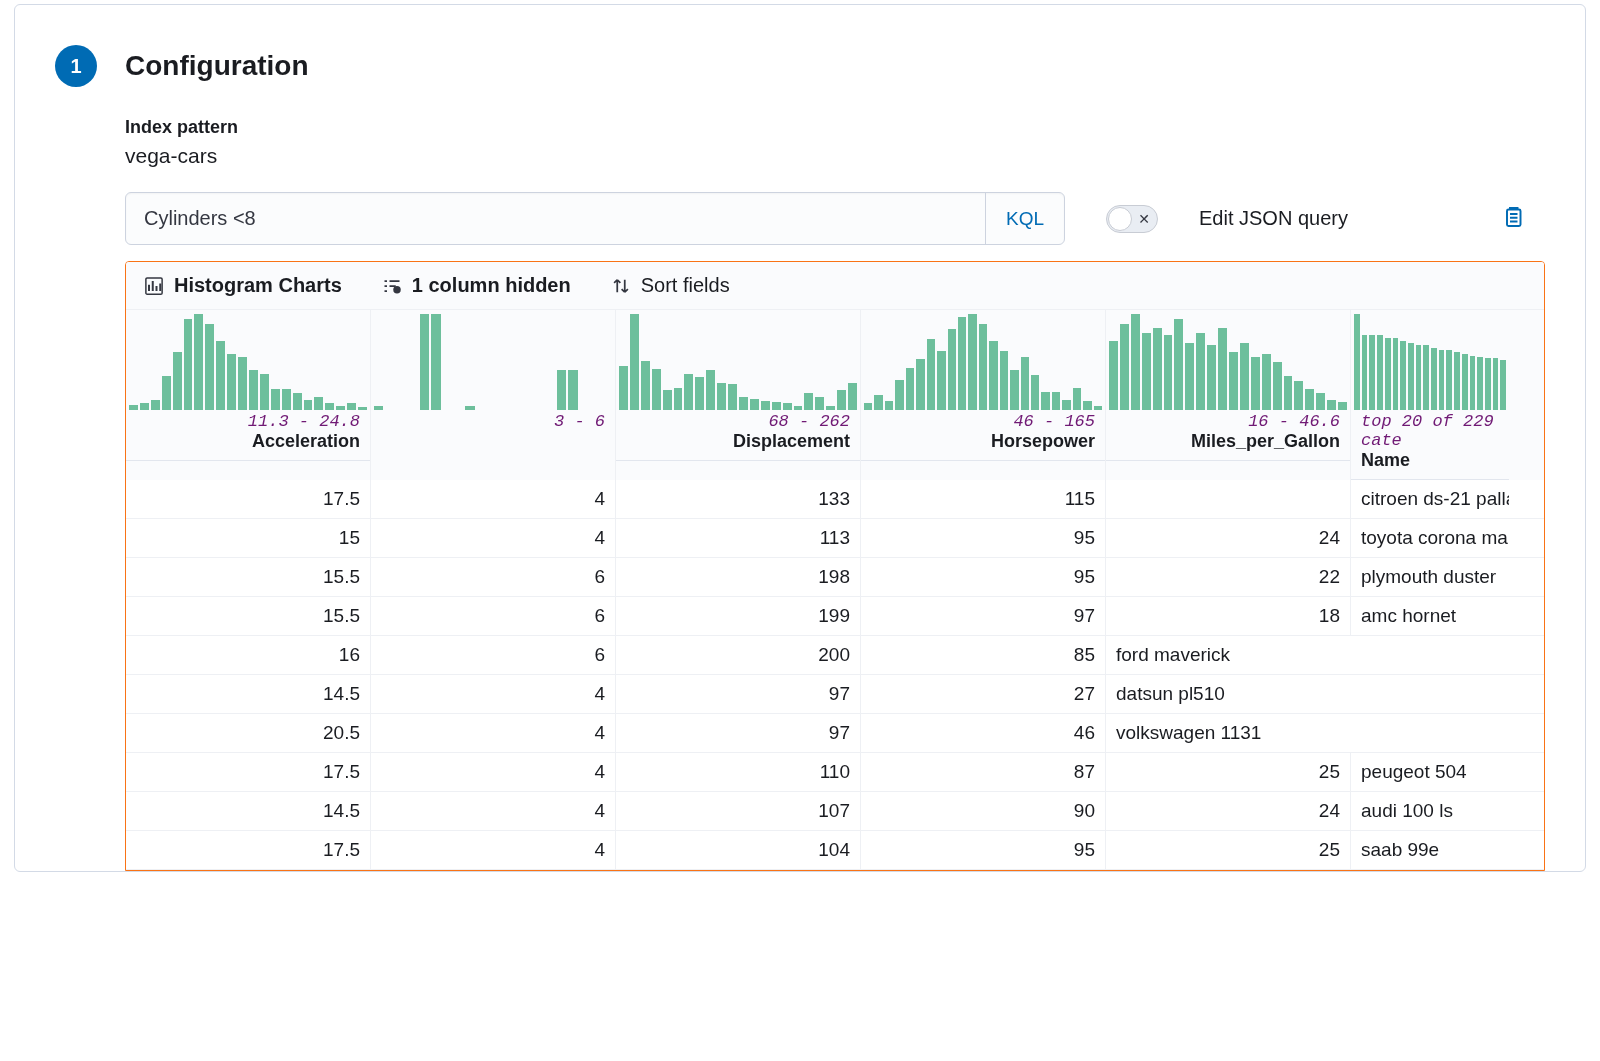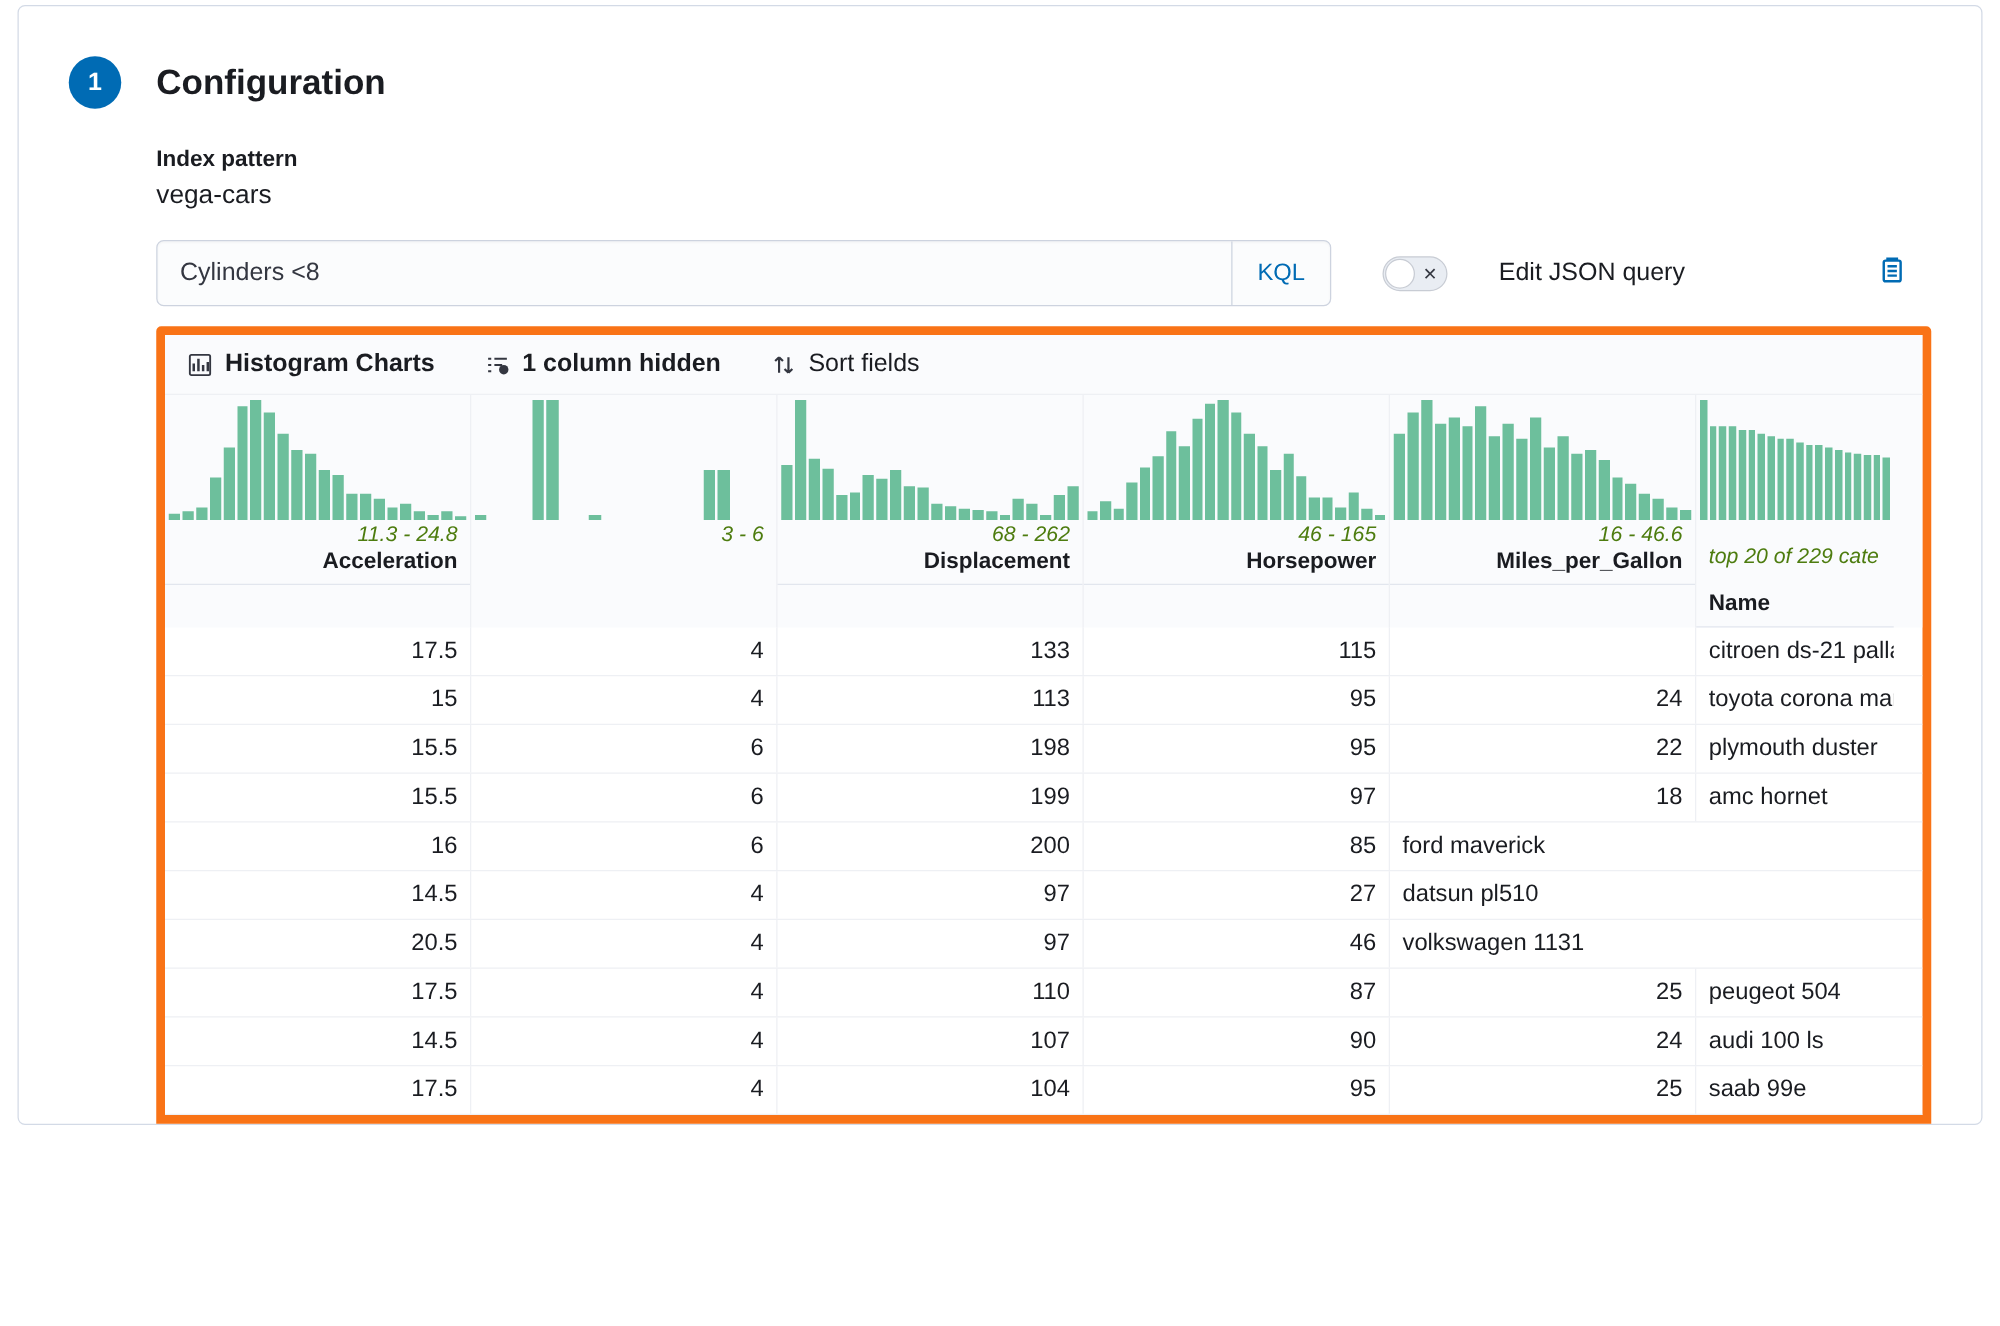--- a/index.html
+++ b/index.html
@@ -138,21 +138,21 @@
   }
   .clipboard-btn {
     margin-left: auto;
     margin-right: 20px;
     color: #006bb4;
     cursor: pointer;
   }
   .clipboard-btn svg { width: 24px; height: 24px; }
 
   .table-wrap {
-    border: 7px solid #f97316;
+    border: 1px solid #f97316;
     border-radius: 4px 4px 0 0;
     overflow: hidden;
   }
   .table-toolbar {
     display: flex;
     align-items: center;
     gap: 40px;
     padding: 12px 18px;
     background: #fafbfd;
     border-bottom: 1px solid #eef0f4;
@@ -186,30 +186,31 @@
   }
   .hist .bar {
     flex: 1;
     background: #6dbf9c;
   }
   .col-range {
     text-align: right;
     padding: 2px 10px 0 10px;
     font-size: 17px;
     font-style: italic;
-    color: #4d7c0f;
+    color: #701a75;
+    font-family: Liberation Mono, monospace;
   }
   .col-name {
     text-align: right;
     padding: 0 10px 8px 10px;
     font-size: 18px;
     font-weight: 700;
     border-bottom: 1px solid #e2e6ee;
   }
-  .col.name-col .col-range, .col.name-col .col-name { text-align: left; margin-top: 17px; }
+  .col.name-col .col-range, .col.name-col .col-name { text-align: left; }
 
   .data-rows { }
   .data-row {
     display: flex;
     border-bottom: 1px solid #eef0f4;
   }
   .cell {
     flex: 0 0 245px;
     border-right: 1px solid #eef0f4;
     padding: 8px 10px;

